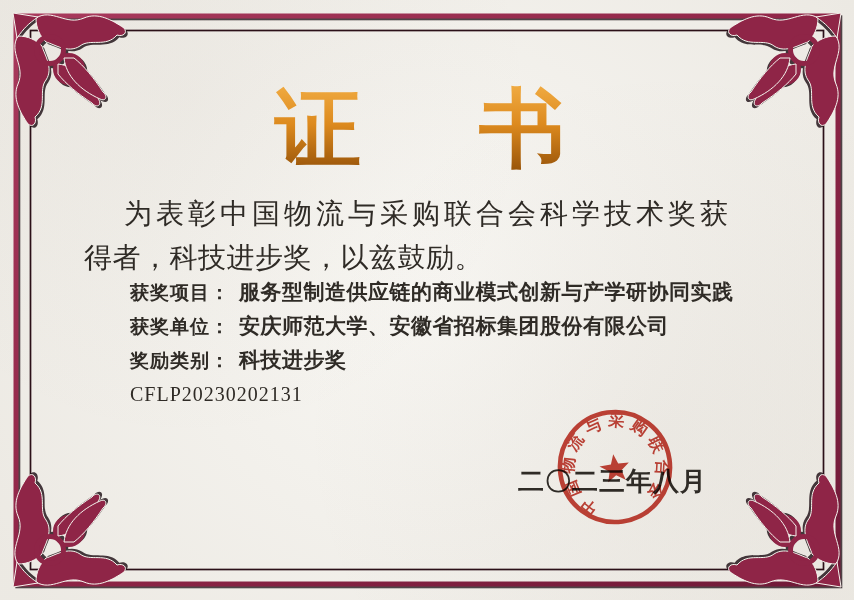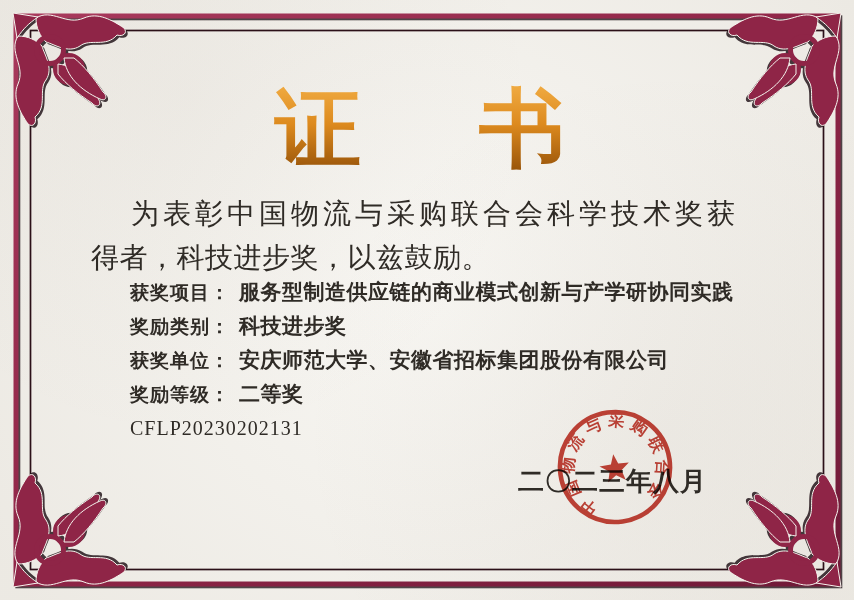--- a/index.html
+++ b/index.html
@@ -17,21 +17,21 @@
       #f4f2ec;
     overflow:hidden;
   }
   .border-svg{position:absolute;left:0;top:0;width:854px;height:600px;pointer-events:none;}
   .title-svg{position:absolute;left:0;top:0;width:854px;height:190px;}
   .title-text{
     font-family:"Liberation Serif","DejaVu Serif",serif;
     font-weight:bold;font-size:86px;
   }
   .body-par{
-    position:absolute;left:91px;top:192px;width:690px;
+    position:absolute;left:84px;top:192px;width:690px;
     color:#2f2b26;font-size:28px;line-height:44px;font-weight:500;
   }
   .body-line1{text-indent:40px;letter-spacing:4px;white-space:nowrap;}
   .body-line2{letter-spacing:0.5px;white-space:nowrap;}
   .fields{position:absolute;left:130px;top:281px;width:640px;color:#2f2b26;}
   .field-row{display:flex;align-items:flex-end;line-height:23px;margin-bottom:11px;}
   .field-label{
     font-size:19px;font-weight:bold;letter-spacing:1px;
     margin-right:9px;white-space:nowrap;flex:none;
   }
@@ -117,30 +117,26 @@
     <div class="body-line1">为表彰中国物流与采购联合会科学技术奖获</div>
     <div class="body-line2">得者，科技进步奖，以兹鼓励。</div>
   </div>
 
   <div class="fields">
     <div class="field-row">
       <span class="field-label">获奖项目：</span>
       <span class="field-value">服务型制造供应链的商业模式创新与产学研协同实践</span>
     </div>
     <div class="field-row">
-      <span class="field-label">奖励类别：</span>
-      <span class="field-value">科技进步奖</span>
-    </div>
-    <div class="field-row">
       <span class="field-label">获奖单位：</span>
       <span class="field-value">安庆师范大学、安徽省招标集团股份有限公司</span>
     </div>
     <div class="field-row">
-      <span class="field-label">奖励等级：</span>
-      <span class="field-value">二等奖</span>
+      <span class="field-label">奖励类别：</span>
+      <span class="field-value">科技进步奖</span>
     </div>
     <div class="field-row">
       <span class="field-value field-value-latin">CFLP20230202131</span>
     </div>
   </div>
 
   <div class="date-line">二〇二三年八月</div>
 
   <svg class="seal-svg" viewBox="0 0 130 130" xmlns="http://www.w3.org/2000/svg">
     <defs>

